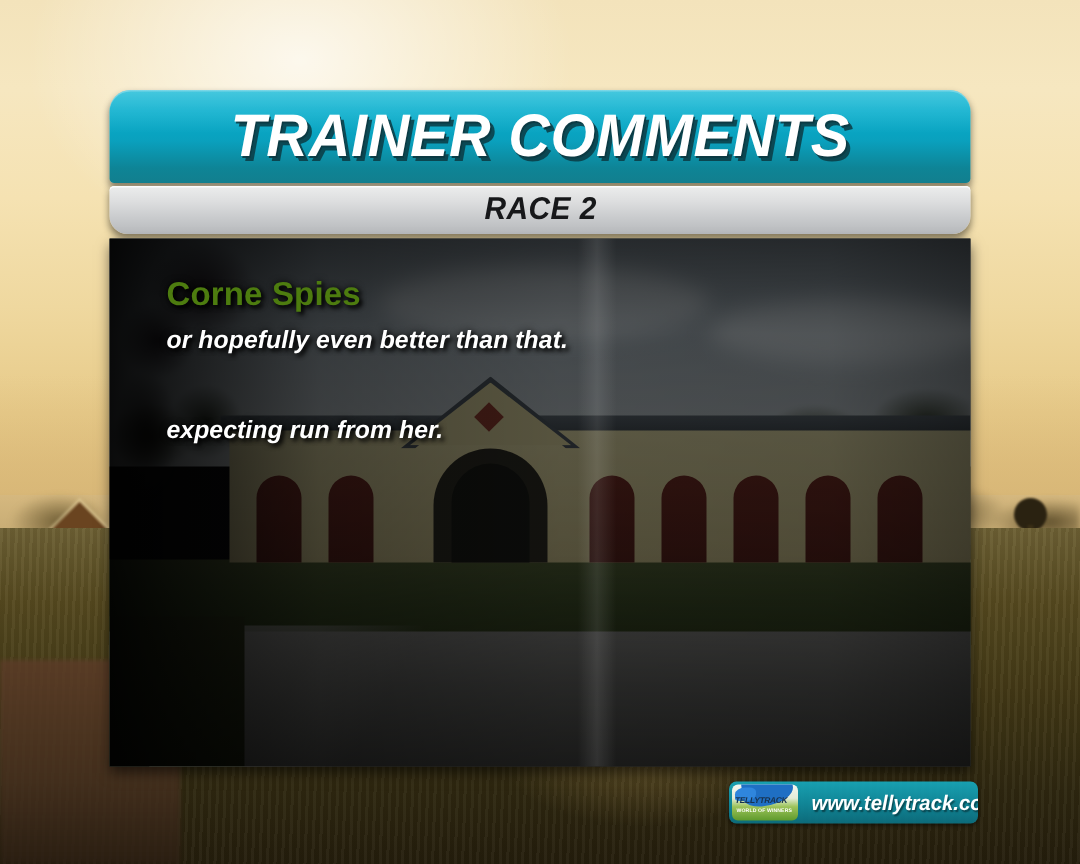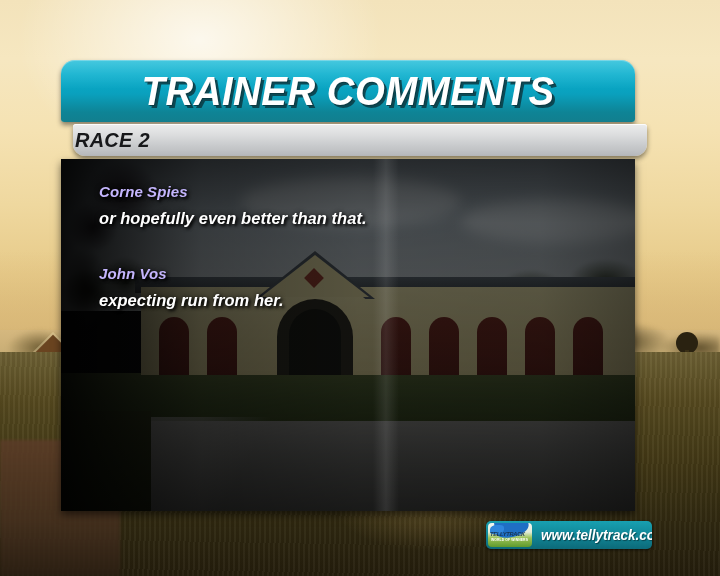--- a/index.html
+++ b/index.html
@@ -75,21 +75,21 @@
   }
   .bg-sign-pole { position:absolute; left:51px; top:362px; width:4px; height:34px; background:#4e3a1c; filter:blur(.6px); }
   .bg-sign-round {
     position:absolute; left:676px; top:332px; width:22px; height:22px; border-radius:50%;
     background:#2a2211; filter:blur(.6px);
   }
   .bg-sign-round-pole { position:absolute; left:685px; top:350px; width:4px; height:40px; background:#3a2f16; filter:blur(.6px); }
 
   
   #card {
-    position:absolute; left:61px; top:60px; width:574px; height:452px;
+    position:absolute; left:73px; top:60px; width:574px; height:452px;
   }
 
   
   .title-bar {
     position:relative; height:62px; width:100%;
     border-radius:14px 14px 3px 3px;
     background:linear-gradient(180deg, #12b9d6 0%, #06aecd 22%, #0aa0bd 55%, #0e8496 84%, #127f8e 100%);
     box-shadow:0 3px 5px rgba(0,0,0,.45), inset 0 1px 0 rgba(255,255,255,.28);
     display:flex; align-items:center; justify-content:center;
     overflow:hidden;
@@ -107,21 +107,21 @@
     position:relative; z-index:2;
   }
 
   
   .race-bar {
     position:relative; height:32px; width:100%; margin-top:2px;
     border-radius:3px 3px 12px 12px;
     background:linear-gradient(180deg,#e9eaec 0%, #d9dадc 30%, #c6c8ca 62%, #b4b6b9 100%);
     background:linear-gradient(180deg,#eceded 0%, #dddedf 32%, #c9cbcd 66%, #b7b9bc 100%);
     box-shadow:0 3px 5px rgba(0,0,0,.45), inset 0 1px 0 rgba(255,255,255,.85);
-    display:flex; align-items:center; justify-content:flex-start;margin-left:12px;
+    display:flex; align-items:center; justify-content:center;
   }
   .race-text {
     font-size:21px; font-weight:bold; font-style:italic; color:#17181a;
     letter-spacing:.3px; transform:scaleX(.95);
   }
 
   
   .photo-panel {
     position:relative; width:100%; height:352px; margin-top:3px;
     overflow:hidden;
@@ -215,21 +215,21 @@
     position:absolute; left:312px; top:0; width:26px; height:100%;
     background:linear-gradient(90deg, rgba(255,255,255,0), rgba(255,255,255,.10), rgba(255,255,255,0));
   }
 
   
   .comments {
     position:absolute; left:38px; top:24px; right:14px; z-index:5;
   }
   .cmt-block + .cmt-block { margin-top:34px; }
   .cmt-name {
-    font-size:15px; font-weight:bold; font-style:italic; color:#c4b5fd;
+    font-size:22px; font-weight:bold; color:#4d7c0f;
     text-shadow:2px 2px 3px rgba(0,0,0,.95), 0 0 5px rgba(0,0,0,.85);
     margin-bottom:5px; letter-spacing:.1px;
   }
   .cmt-line {
     font-size:16.5px; font-weight:bold; font-style:italic; color:#fff;
     text-shadow:2px 2px 3px rgba(0,0,0,.95), 0 0 5px rgba(0,0,0,.85);
     line-height:1.58; letter-spacing:.05px;
   }
 
   
@@ -336,21 +336,20 @@
     <div class="ph-sheen"></div>
 
     <div class="comments">
 
       <div class="cmt-block">
         <div class="cmt-name">Corne Spies</div>
         <div class="cmt-line">or hopefully even better than that.</div>
       </div>
 
       <div class="cmt-block">
-        <div class="cmt-name">John Vos</div>
         <div class="cmt-line">expecting run from her.</div>
       </div>
 
     </div>
   </div>
 </div>
 
 <div id="watermark">
   <div class="wm-badge">
     <div class="wm-swoosh"></div>

